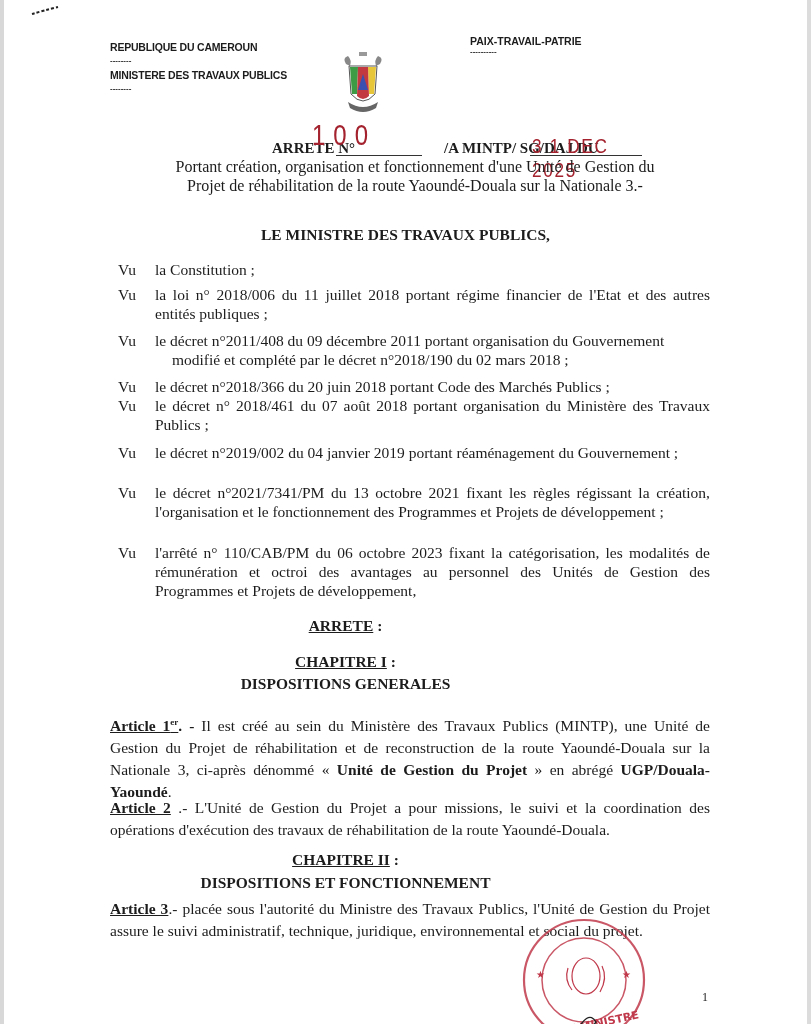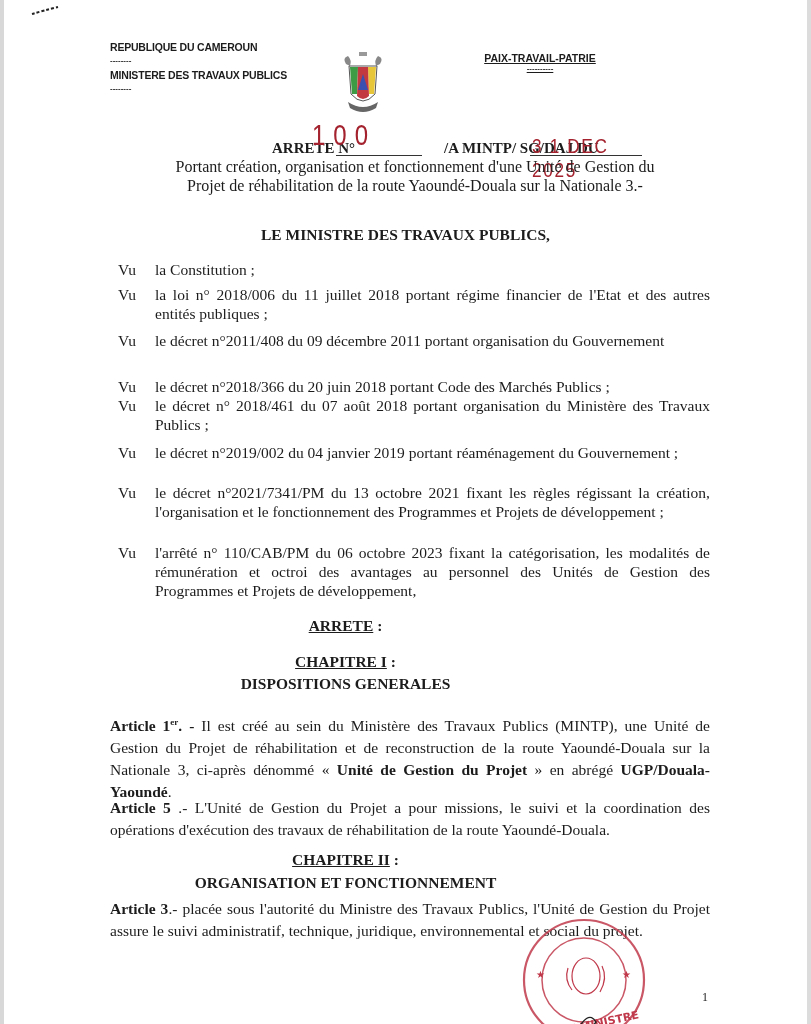--- a/index.html
+++ b/index.html
@@ -9,22 +9,22 @@
     font-family:"Liberation Sans", sans-serif;
     color:#1c1c1c;
   }
   .edge-left { position:absolute; left:0; top:0; width:4px; height:1024px; background:#d8d8d8; }
   .edge-right { position:absolute; right:0; top:0; width:4px; height:1024px; background:#dcdcdc; }
   .scribble { position:absolute; left:30px; top:6px; width:30px; height:10px; }
 
   .hdr-left { position:absolute; left:110px; top:40px; width:200px; 
     font-family:"Liberation Sans", sans-serif; font-weight:bold; font-size:10.5px; letter-spacing:-0.2px; }
   .hdr-left div { line-height:14px; }
-  .hdr-right { position:absolute; left:470px; top:52px; width:140px; text-align:center;
-    font-weight:bold; font-size:10.5px;text-decoration:underline; }
+  .hdr-right { position:absolute; left:470px; top:35px; width:140px; 
+    font-weight:bold; font-size:10.5px; }
   .dots { font-size:8px; line-height:10px; letter-spacing:0; }
   .emblem { position:absolute; left:340px; top:50px; width:46px; height:66px; }
   .arrete-line { position:absolute; left:0; top:118px; width:655px; height:40px; }
   .arrete-label { position:absolute; left:272px; top:22px; font-family:"Liberation Serif", serif; font-weight:bold; font-size:15px; }
   .blank1 { position:absolute; left:336px; top:37px; width:86px; border-bottom:1.2px solid #333; }
   .num { position:absolute; left:312px; top:0; color:#a3222e; font-size:30px; letter-spacing:10px; font-family:"Liberation Sans", sans-serif; transform:scaleX(0.8); transform-origin:left; }
   .ministry-ref { position:absolute; left:424px; top:22px; font-family:"Liberation Serif", serif; font-weight:bold; font-size:15px;margin-left:20px; }
   .blank2 { position:absolute; left:530px; top:37px; width:112px; border-bottom:1.2px solid #333; }
   .date { position:absolute; left:532px; top:16px; color:#a3222e; font-size:21px; letter-spacing:2px; font-family:"Liberation Sans", sans-serif; transform:scaleX(0.82); transform-origin:left; }
 
@@ -38,21 +38,21 @@
   .vu .k { position:absolute; left:8px; top:0; }
   .vu .t { display:block; margin-left:45px; text-align:justify; }
   .vu.tight .t { text-indent:0; }
   .vu.tight .t .cont { display:block; margin-left:17px; }
 
   .center-head { position:absolute; left:0; width:691px; text-align:center;
     font-family:"Liberation Serif", serif; font-weight:bold; font-size:15.5px; }
   .u { text-decoration:underline; }
 
   .art { position:absolute; left:110px; width:600px; font-family:"Liberation Serif", serif; font-size:15.5px; line-height:22px; text-align:justify; }
-  .art .lbl { font-weight:bold; }
+  .art .lbl { font-weight:bold; text-decoration:underline; }
   .art .b { font-weight:bold; }
 
   .stamp { position:absolute; left:516px; top:918px; width:136px; height:120px; }
   .pagenum { position:absolute; left:702px; top:990px; font-family:"Liberation Serif", serif; font-size:12px; }
 </style>
 </head>
 <body>
 
 <div class="edge-left"></div>
 <div class="edge-right"></div>
@@ -100,21 +100,21 @@
 <div class="vu" style="top:260px">
     <span class="k">Vu</span>
     <span class="t">la Constitution ;</span>
   </div>
 <div class="vu" style="top:285px">
     <span class="k">Vu</span>
     <span class="t">la loi n° 2018/006 du 11 juillet 2018 portant régime financier de l'Etat et des autres entités publiques ;</span>
   </div>
 <div class="vu tight" style="top:331px">
     <span class="k">Vu</span>
-    <span class="t"><span>le décret n°2011/408 du 09 décembre 2011 portant organisation du Gouvernement</span></span>
+    <span class="t"><span>le décret n°2011/408 du 09 décembre 2011 portant organisation du Gouvernement</span><span class="cont">modifié et complété par le décret n°2018/190 du 02 mars 2018 ;</span></span>
   </div>
 <div class="vu" style="top:377px">
     <span class="k">Vu</span>
     <span class="t">le décret n°2018/366 du 20 juin 2018 portant Code des Marchés Publics ;</span>
   </div>
 <div class="vu" style="top:396px">
     <span class="k">Vu</span>
     <span class="t">le décret n° 2018/461 du 07 août 2018 portant organisation du Ministère des Travaux Publics ;</span>
   </div>
 <div class="vu" style="top:443px">
@@ -133,25 +133,25 @@
 <div class="center-head" style="top:617px"><span class="u">ARRETE</span><span> :</span></div>
 
 <div class="center-head" style="top:653px"><span class="u">CHAPITRE I</span><span> :</span></div>
 <div class="center-head" style="top:675px">DISPOSITIONS GENERALES</div>
 
 <div class="art" style="top:711px">
   <span class="lbl"><span>Article 1</span><sup style="font-size:9px">er</sup></span><span class="b">. - </span><span>Il est créé au sein du Ministère des Travaux Publics (MINTP), une Unité de Gestion du Projet de réhabilitation et de reconstruction de la route Yaoundé-Douala sur la Nationale 3, ci-après dénommé « </span><span class="b">Unité de Gestion du Projet</span><span> » en abrégé </span><span class="b">UGP/Douala-Yaoundé</span><span>.</span>
 </div>
 
 <div class="art" style="top:797px">
-  <span class="lbl">Article 5</span><span> .- </span><span>L'Unité de Gestion du Projet a pour missions, le suivi et la coordination des opérations d'exécution des travaux de réhabilitation de la route Yaoundé-Douala.</span>
+  <span class="lbl">Article 2</span><span> .- </span><span>L'Unité de Gestion du Projet a pour missions, le suivi et la coordination des opérations d'exécution des travaux de réhabilitation de la route Yaoundé-Douala.</span>
 </div>
 
 <div class="center-head" style="top:851px"><span class="u">CHAPITRE II</span><span> :</span></div>
-<div class="center-head" style="top:874px">ORGANISATION ET FONCTIONNEMENT</div>
+<div class="center-head" style="top:874px">DISPOSITIONS ET FONCTIONNEMENT</div>
 
 <div class="art" style="top:898px">
   <span class="lbl">Article 3</span><span>.-  </span><span>placée sous l'autorité du Ministre des Travaux Publics, l'Unité de Gestion du Projet assure le suivi administratif, technique, juridique, environnemental et social du projet.</span>
 </div>
 
 <svg class="stamp" viewBox="0 0 136 120">
   <circle cx="68" cy="62" r="60" fill="none" stroke="#c0394b" stroke-width="2.2" opacity="0.85"></circle>
   <circle cx="68" cy="62" r="42" fill="none" stroke="#c0394b" stroke-width="1.5" opacity="0.85"></circle>
   <text x="20" y="60" fill="#c0394b" font-size="10" font-family="DejaVu Sans, sans-serif">★</text>
   <text x="106" y="60" fill="#c0394b" font-size="10" font-family="DejaVu Sans, sans-serif">★</text>

